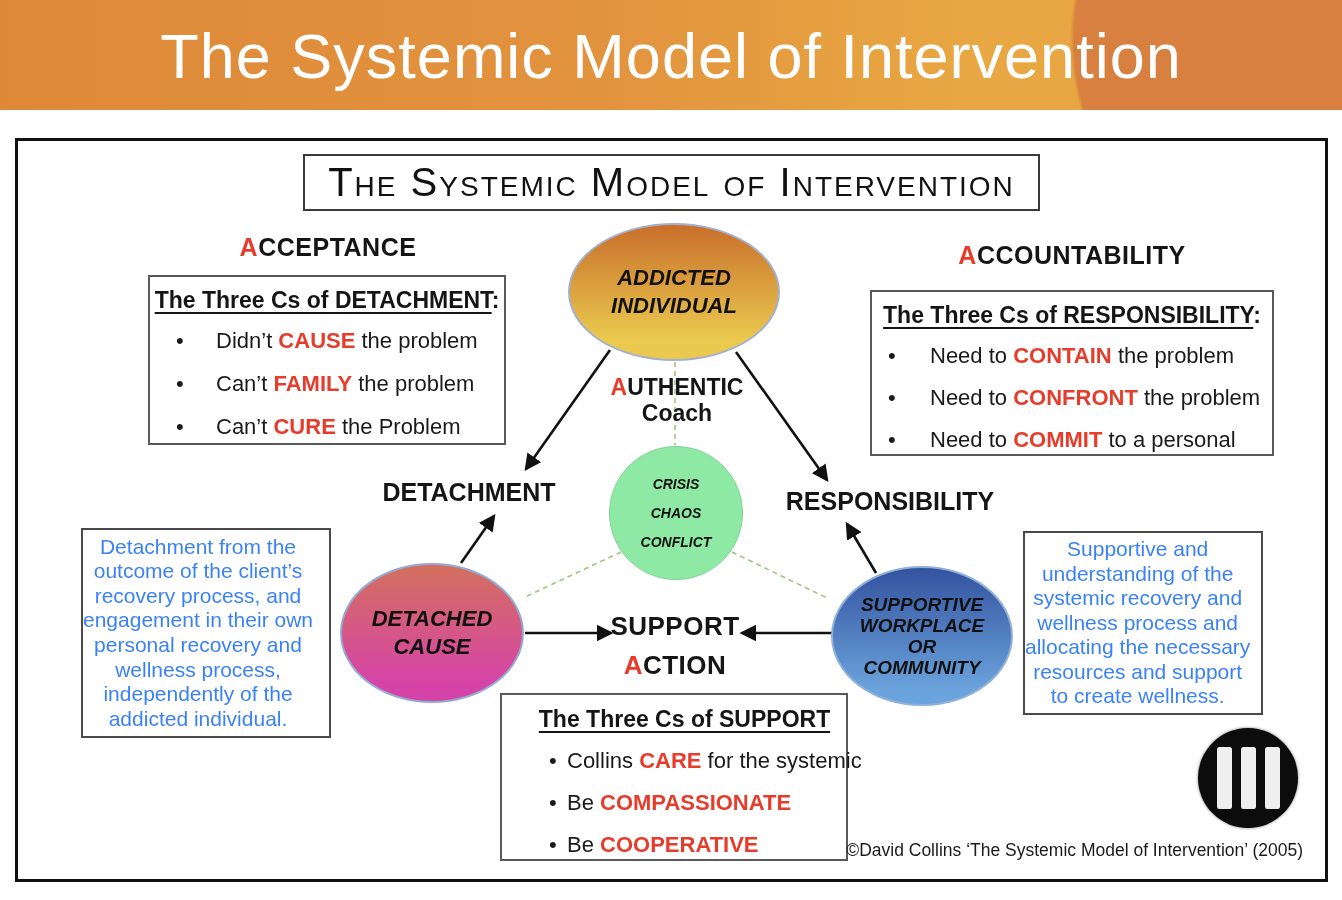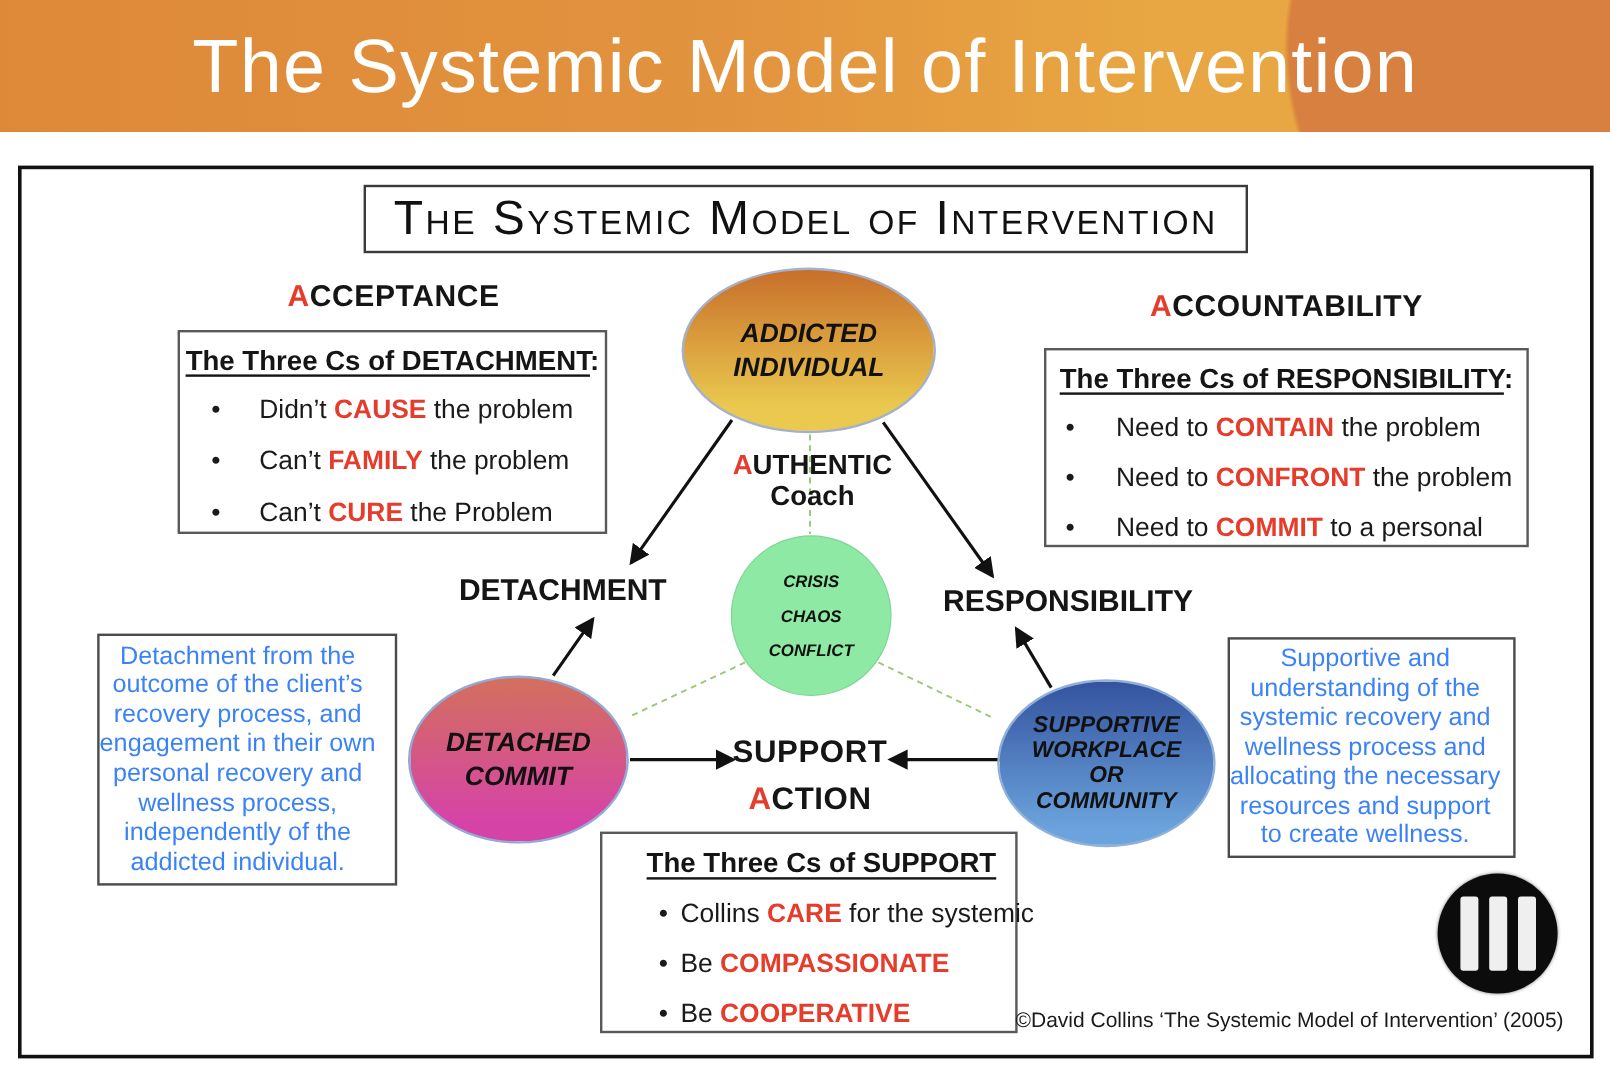--- a/index.html
+++ b/index.html
@@ -202,21 +202,21 @@
   </div>
 
   <div class="abs node circle-crisis prewrap">CRISIS
 CHAOS
 CONFLICT</div>
 
   <div class="abs center mid-label lbl-detachment">DETACHMENT</div>
   <div class="abs center mid-label lbl-responsibility">RESPONSIBILITY</div>
 
   <div class="abs node ellipse-family prewrap">DETACHED
-COMMIT</div>
+CAUSE</div>
   <div class="abs node ellipse-workplace prewrap">SUPPORTIVE
 WORKPLACE
 OR
 COMMUNITY</div>
 
   <div class="abs center mid-label lbl-support">SUPPORT</div>
   <div class="abs center mid-label lbl-action">
     <span class="red">A</span><span>CTION</span>
   </div>
 

